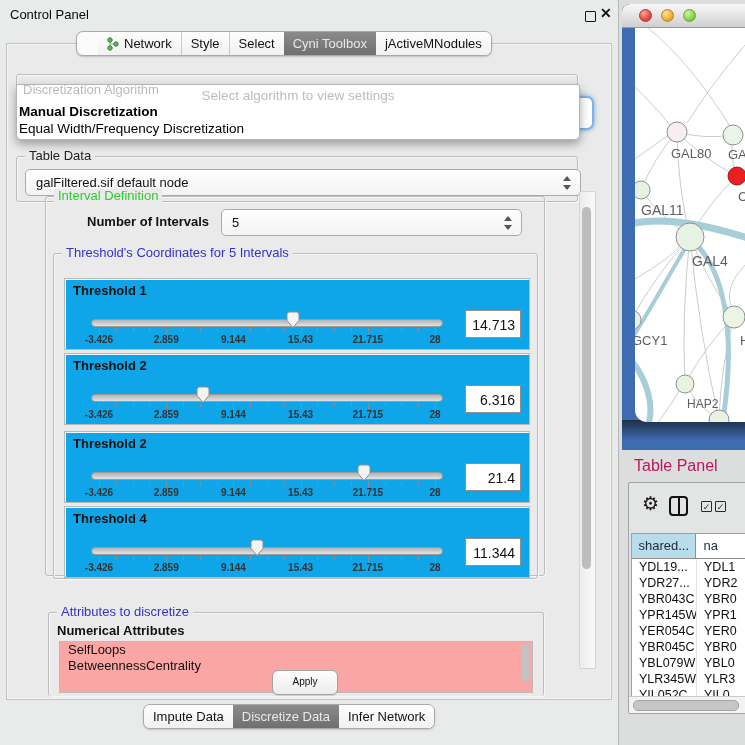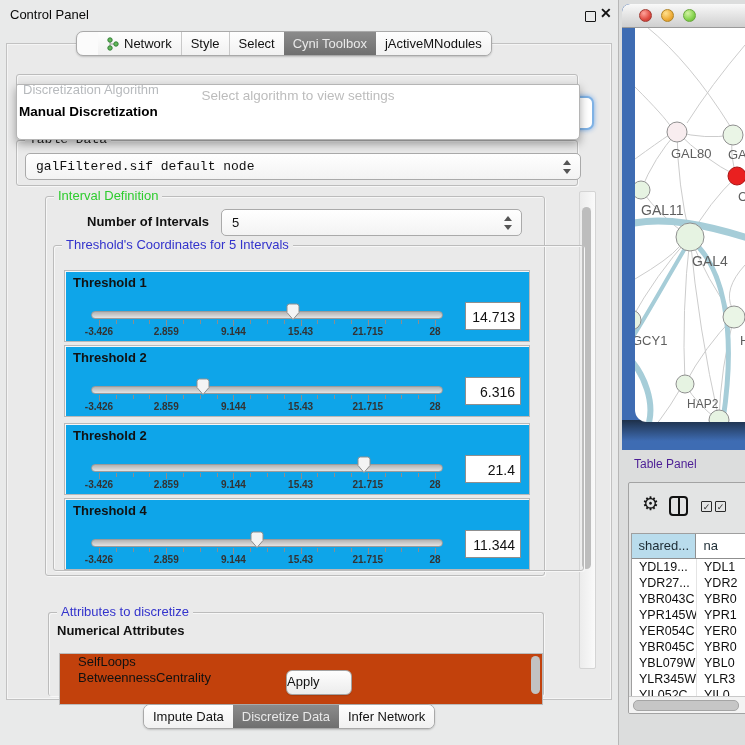--- a/index.html
+++ b/index.html
@@ -55,44 +55,44 @@
           box-shadow:inset 1px 1px 0 #f6f6f6;background:#0ea5e9;}
   .thrlabel{position:absolute;left:8px;top:4px;font-size:13px;font-weight:700;color:#111;}
   .track{position:absolute;left:26px;top:40px;width:350px;height:6px;border:1px solid #9b9b9b;
          border-radius:4px;background:linear-gradient(#b3b3b3,#e3e3e3);}
   .thumb-sl{position:absolute;top:32px;width:16px;height:18px;}
   .tick{position:absolute;width:1px;background:#8d8d8d;top:49px;}
   .ticklab{position:absolute;top:55px;width:60px;text-align:center;font-size:10px;font-weight:700;color:#333;}
   .valbox{position:absolute;left:400px;top:31px;width:56px;height:28px;background:#fff;border:1px solid #8f8f8f;
           font-size:14px;color:#111;text-align:right;line-height:28px;padding-right:5px;box-sizing:border-box;}
   
-  .attr-list{position:absolute;left:10px;top:40px;width:472px;height:50px;background:#c2410c;
-             border:1px solid #bbb;overflow:hidden;padding-left:10px;}
+  .attr-list{position:absolute;left:10px;top:28px;width:472px;height:50px;background:#fca5a5;
+             border:1px solid #bbb;overflow:hidden;}
   .attr-item{font-size:13px;color:#111;line-height:16px;padding-left:8px;white-space:nowrap;}
   .attr-sb{position:absolute;right:2px;top:2px;width:9px;height:38px;background:#c2c2c2;border-radius:5px;}
   .heading-b{position:absolute;font-size:13px;font-weight:700;color:#111;}
   
   .btn{position:absolute;left:272px;top:670px;width:64px;height:23px;border:1px solid #a3a3a3;border-radius:6px;
-       background:linear-gradient(#fefefe,#ececec);font-size:13px;color:#111;text-align:left;line-height:22px;
-       box-shadow:0 1px 1px rgba(0,0,0,.12);margin-left:14px;}
+       background:linear-gradient(#fefefe,#ececec);font-size:10px;color:#111;text-align:center;line-height:22px;
+       box-shadow:0 1px 1px rgba(0,0,0,.12);}
   
   .nw{position:absolute;left:622px;top:4px;width:123px;height:446px;background:#3e6cb3;
       border-radius:8px 0 0 0;overflow:hidden;}
   .nw:after{content:"";position:absolute;left:0;right:0;bottom:0;height:30px;
       background:linear-gradient(#1e3049,#3e6cb3 70%);}
   .nw-title{position:absolute;left:0;top:0;right:0;height:23px;background:linear-gradient(#f9f9f9,#cfcfcf);
       border-radius:8px 0 0 0;border-bottom:1px solid #9a9a9a;z-index:2;}
   .light{position:absolute;top:5px;width:13px;height:13px;border-radius:50%;}
   .light.red{left:17px;background:radial-gradient(circle at 35% 30%,#ffa49b,#e04b41 60%,#b23630);border:1px solid #a23a33;box-sizing:border-box;}
   .light.yel{left:39px;background:radial-gradient(circle at 35% 30%,#ffe08e,#eeAC38 60%,#cd8c25);border:1px solid #b08426;box-sizing:border-box;}
   .light.grn{left:61px;background:radial-gradient(circle at 35% 30%,#d2f2a2,#84d34c 60%,#62a836);border:1px solid #69a73c;box-sizing:border-box;}
   .nw-canvas{position:absolute;left:13px;top:23px;width:110px;height:395px;background:#fff;
       border-radius:0 0 0 12px;overflow:hidden;z-index:1;}
   
-  .tp-title{position:absolute;left:634px;top:457px;font-size:12px;color:#4c1d95;}
+  .tp-title{position:absolute;left:634px;top:457px;font-size:16px;color:#be185d;}
   .tp{position:absolute;left:628px;top:482px;width:117px;height:230px;background:#e3e4e4;
       border:1px solid #a3a3a3;border-radius:2px;overflow:hidden;}
   .gear{position:absolute;left:13px;top:11px;font-size:19px;color:#161616;line-height:19px;}
   .spliticon{position:absolute;left:40px;top:13px;width:19px;height:20px;border:2.5px solid #111;border-radius:4px;box-sizing:border-box;}
   .spliticon:after{content:"";position:absolute;left:50%;top:0;bottom:0;width:2px;background:#111;transform:translateX(-50%);}
   .chk{position:absolute;top:18px;width:11px;height:11px;border:1.5px solid #2a2a2a;border-radius:1px;
        font-size:9px;line-height:10px;text-align:center;color:#2a2a2a;box-sizing:border-box;}
   .tbl{position:absolute;left:2px;top:50px;right:0;bottom:16px;background:#fff;overflow:hidden;
        border:1px solid #9f9f9f;border-right:none;border-bottom:none;}
   .thead{display:flex;height:24px;border-bottom:1px solid #8f8f8f;background:#fff;}
@@ -145,42 +145,43 @@
       </div>
     </div>
 
   <div class="grp" style="left:16px;top:74px;width:560px;height:62px;"></div>
   <div class="algo-combo-tip"></div>
 
   <div class="popup">
     <span class="faded">Discretization Algorithm</span>
     <span class="hint">Select algorithm to view settings</span>
     <div class="item b" style="top:19px;">Manual Discretization</div>
-  </div>
-
-  <div class="grp" style="left:16px;top:140px;width:560px;height:44px;font-family:Liberation Mono, monospace;">
+    <div class="item" style="top:36px;">Equal Width/Frequency Discretization</div>
+  </div>
+
+  <div class="grp" style="left:16px;top:156px;width:560px;height:44px;">
     <span class="glabel">Table Data</span>
     <div class="combo" style="left:8px;top:12px;width:544px;height:25px;">
       <span>galFiltered.sif default node</span>
       <span class="spin"></span>
     </div>
   </div>
 
   <div class="vsb">
       <div class="thumb"></div>
     </div>
 
   <div class="grp" style="left:45px;top:196px;width:498px;height:378px;">
     <span class="glabel green">Interval Definition</span>
     <span class="bold13" style="left:41px;top:17px;">Number of Intervals</span>
     <div class="combo" style="left:175px;top:12px;width:289px;height:25px;">
       <span>5</span>
       <span class="spin"></span>
     </div>
-    <div class="grp" style="left:7px;top:48px;width:483px;height:324px;padding-left:46px;">
+    <div class="grp" style="left:7px;top:56px;width:483px;height:324px;">
       <span class="glabel blue">Threshold's Coordinates for 5 Intervals</span>
       <div id="thr-rows">
           <div class="thrbox" style="top: 24px;">
             <div class="thrlabel">Threshold 1</div>
             <div class="track"></div>
             <div class="tick" style="left: 34px; height: 6px;"></div>
             <div class="tick" style="left: 50.8px; height: 4px;"></div>
             <div class="tick" style="left: 67.6px; height: 4px;"></div>
             <div class="tick" style="left: 84.4px; height: 4px;"></div>
             <div class="tick" style="left: 101.2px; height: 6px;"></div>

